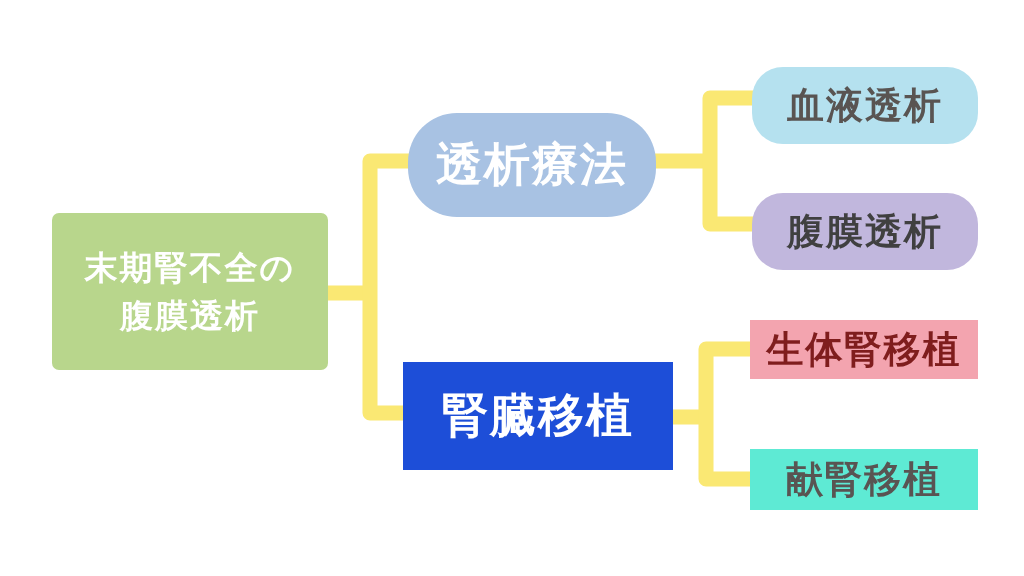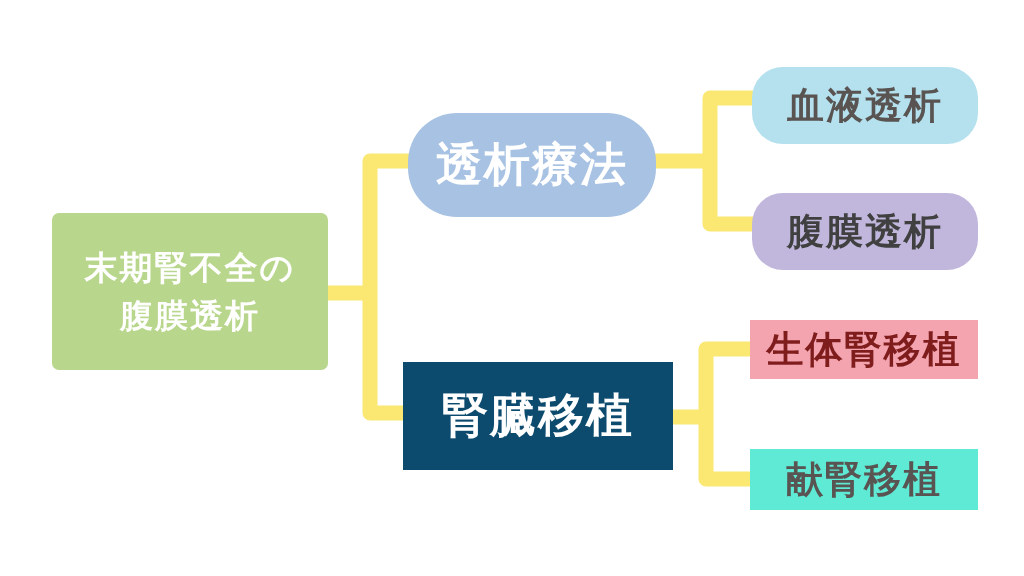--- a/index.html
+++ b/index.html
@@ -76,19 +76,19 @@
       <span>腹膜透析</span>
     </div>
   </div>
 
   <div class="node node-branch-1" style="background-color: rgb(168, 194, 227); color: rgb(255, 255, 255);">透析療法</div>
 
   <div class="node node-leaf node-leaf-1" style="background-color: rgb(181, 225, 239); color: rgb(89, 84, 82);">血液透析</div>
 
   <div class="node node-leaf node-leaf-2" style="background-color: rgb(193, 183, 221); color: #404040;">腹膜透析</div>
 
-  <div class="node node-branch-2" style="background-color: #0c4a6e; color: rgb(255, 255, 255);">腎臓移植</div>
+  <div class="node node-branch-2" style="background-color: #1d4ed8; color: rgb(255, 255, 255);">腎臓移植</div>
 
   <div class="node node-leaf node-leaf-3" style="background-color: rgb(243, 164, 175); color: #7f1d1d;">生体腎移植</div>
 
   <div class="node node-leaf node-leaf-4" style="background-color: #5eead4; color: rgb(89, 84, 82);">献腎移植</div>
 
 </div>
 
 </body></html>

